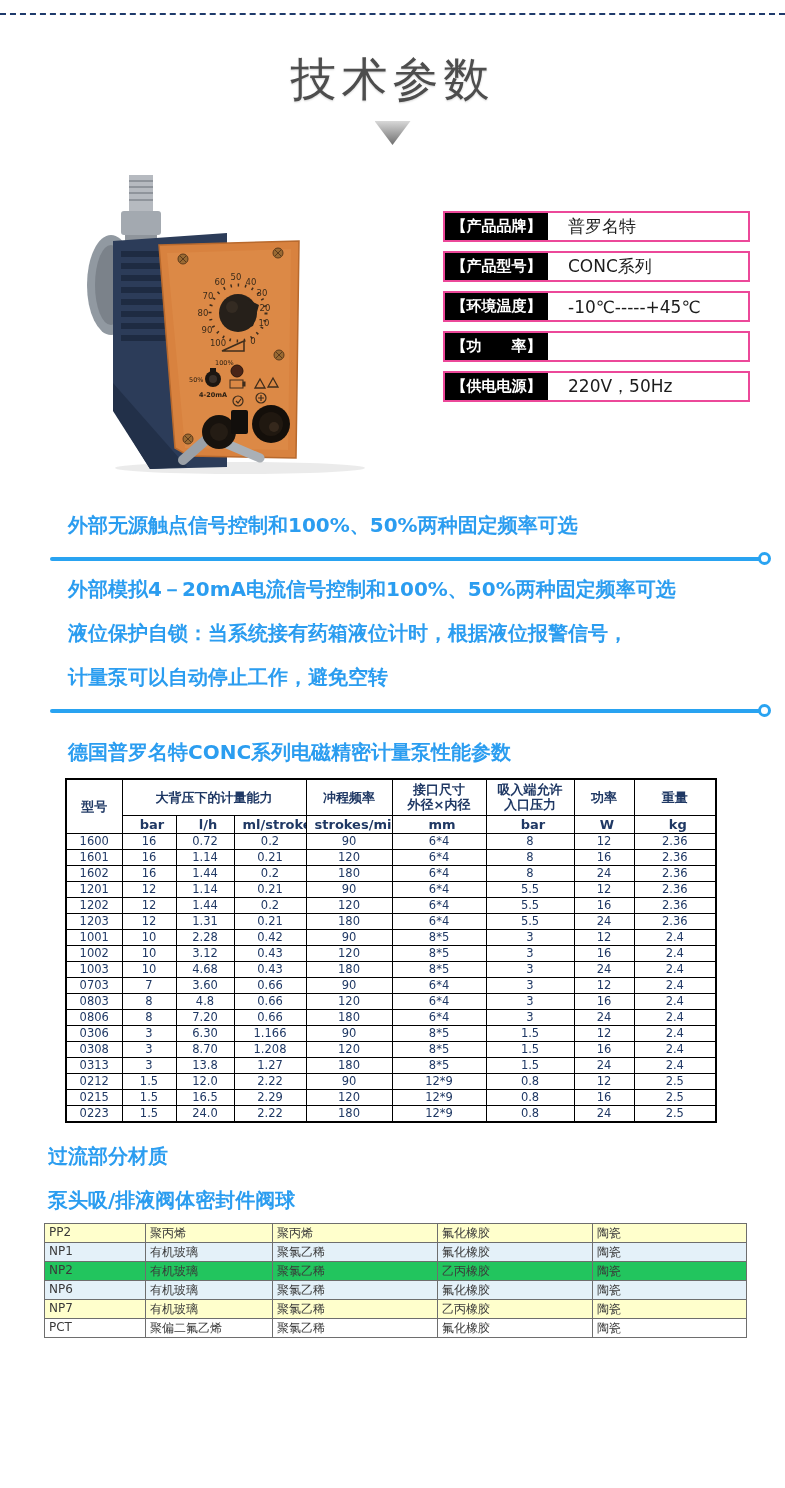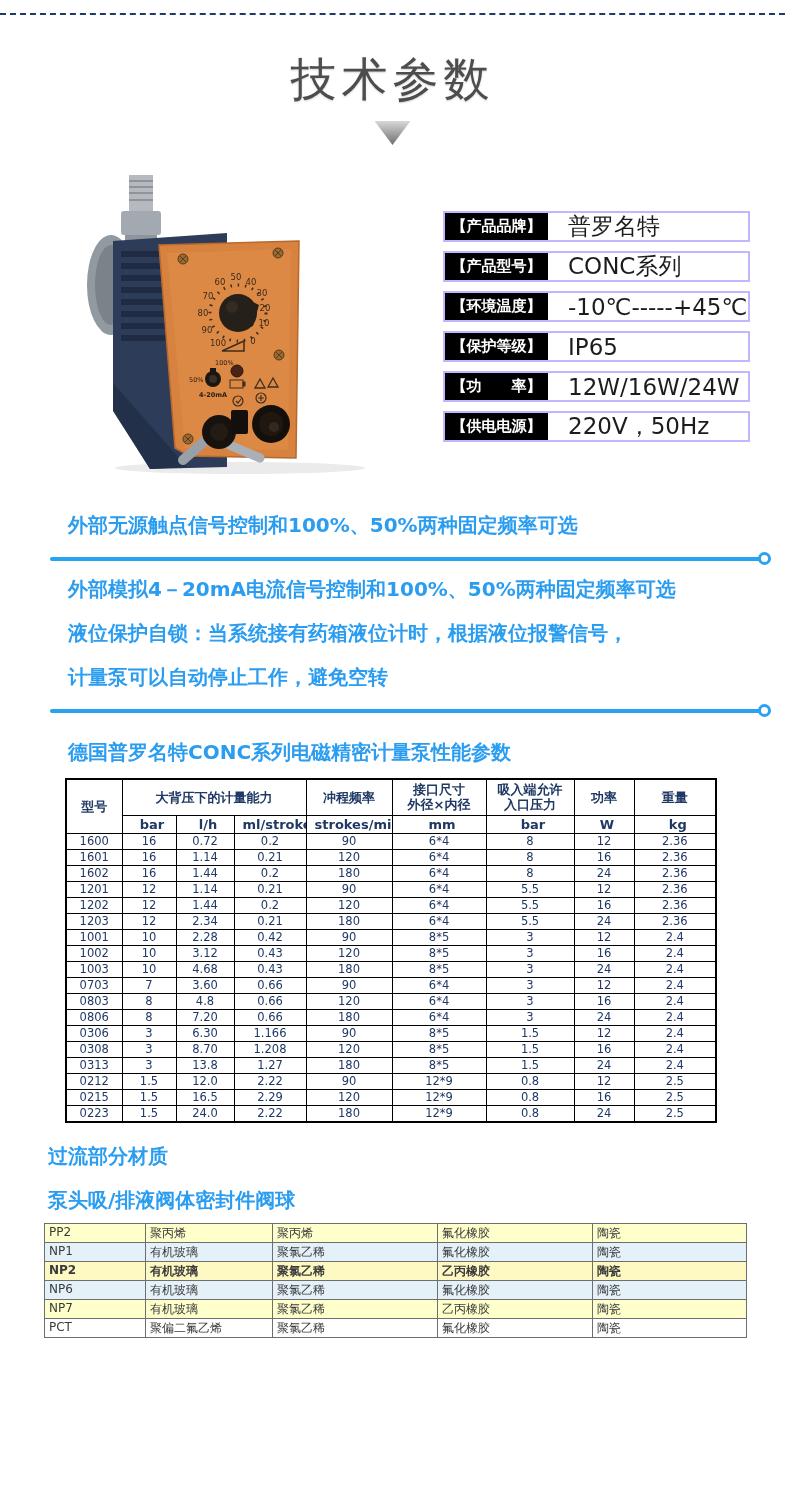--- a/index.html
+++ b/index.html
@@ -15,30 +15,30 @@
   }
   .arrow-down {
     width:36px; height:24px; margin:10px auto 0;
     background:linear-gradient(#d8d8d8,#6f6f6f);
     clip-path:polygon(0 0,100% 0,50% 100%);
   }
   .product-section { position:relative; height:322px; margin-top:22px; }
   .pump-svg { position:absolute; left:55px; top:0; }
   .spec-table { position:absolute; left:443px; top:44px; width:307px; }
   .spec-row {
-    display:flex; height:31px; border:2px solid #c4b5fd; margin-bottom:9px;
+    display:flex; height:31px; border:2px solid #ec4899; margin-bottom:9px;
     background:#fff; align-items:stretch;
   }
   .spec-label {
     width:103px; background:#000; color:#fff; font-size:15px; font-weight:bold;
     display:flex; align-items:center; justify-content:center; white-space:nowrap;
   }
   .spec-value {
     flex:1; display:flex; align-items:center; padding-left:20px;
-    font-size:23px; color:#1c1c1c; white-space:nowrap;
+    font-size:17px; color:#1c1c1c; white-space:nowrap;
   }
   .feature-block { margin-left:68px; }
   .feature-block.first { margin-top:24px; }
   .feature-block.second { margin-top:16px; }
   .feature-line {
     color:#2b9df0; font-size:20px; font-weight:bold; line-height:24px;
     margin-bottom:20px; white-space:nowrap;
   }
   .divider { position:relative; height:4px; background:#29a3f1; border-radius:2px;
     margin-left:50px; width:713px; }
@@ -184,26 +184,21 @@
       </div>
       <div class="spec-row">
         <div class="spec-label">【产品型号】</div>
         <div class="spec-value">CONC系列</div>
       </div>
       <div class="spec-row">
         <div class="spec-label">【环境温度】</div>
         <div class="spec-value">-10℃-----+45℃</div>
       </div>
       <div class="spec-row">
-        <div class="spec-label">【保护等级】</div>
-        <div class="spec-value">IP65</div>
-      </div>
-      <div class="spec-row">
         <div class="spec-label">【功　　率】</div>
-        <div class="spec-value">12W/16W/24W</div>
       </div>
       <div class="spec-row">
         <div class="spec-label">【供电电源】</div>
         <div class="spec-value">220V，50Hz</div>
       </div>
     </div>
 </div>
 
 <div class="feature-block first">
     <div class="feature-line">外部无源触点信号控制和100%、50%两种固定频率可选</div>
@@ -313,21 +308,21 @@
         <td>0.2</td>
         <td>120</td>
         <td>6*4</td>
         <td>5.5</td>
         <td>16</td>
         <td>2.36</td>
       </tr>
       <tr>
         <td>1203</td>
         <td>12</td>
-        <td>2.34</td>
+        <td>1.31</td>
         <td>0.21</td>
         <td>180</td>
         <td>6*4</td>
         <td>5.5</td>
         <td>24</td>
         <td>2.36</td>
       </tr>
       <tr>
         <td>1001</td>
         <td>10</td>
@@ -482,21 +477,21 @@
         <td>氟化橡胶</td>
         <td>陶瓷</td>
       </tr>
       <tr style="background: rgb(228, 241, 249);">
         <td>NP1</td>
         <td>有机玻璃</td>
         <td>聚氯乙稀</td>
         <td>氟化橡胶</td>
         <td>陶瓷</td>
       </tr>
-      <tr style="background: #fef9c3; font-weight: bold;">
+      <tr style="background: #22c55e;">
         <td>NP2</td>
         <td>有机玻璃</td>
         <td>聚氯乙稀</td>
         <td>乙丙橡胶</td>
         <td>陶瓷</td>
       </tr>
       <tr style="background: rgb(228, 241, 249);">
         <td>NP6</td>
         <td>有机玻璃</td>
         <td>聚氯乙稀</td>

